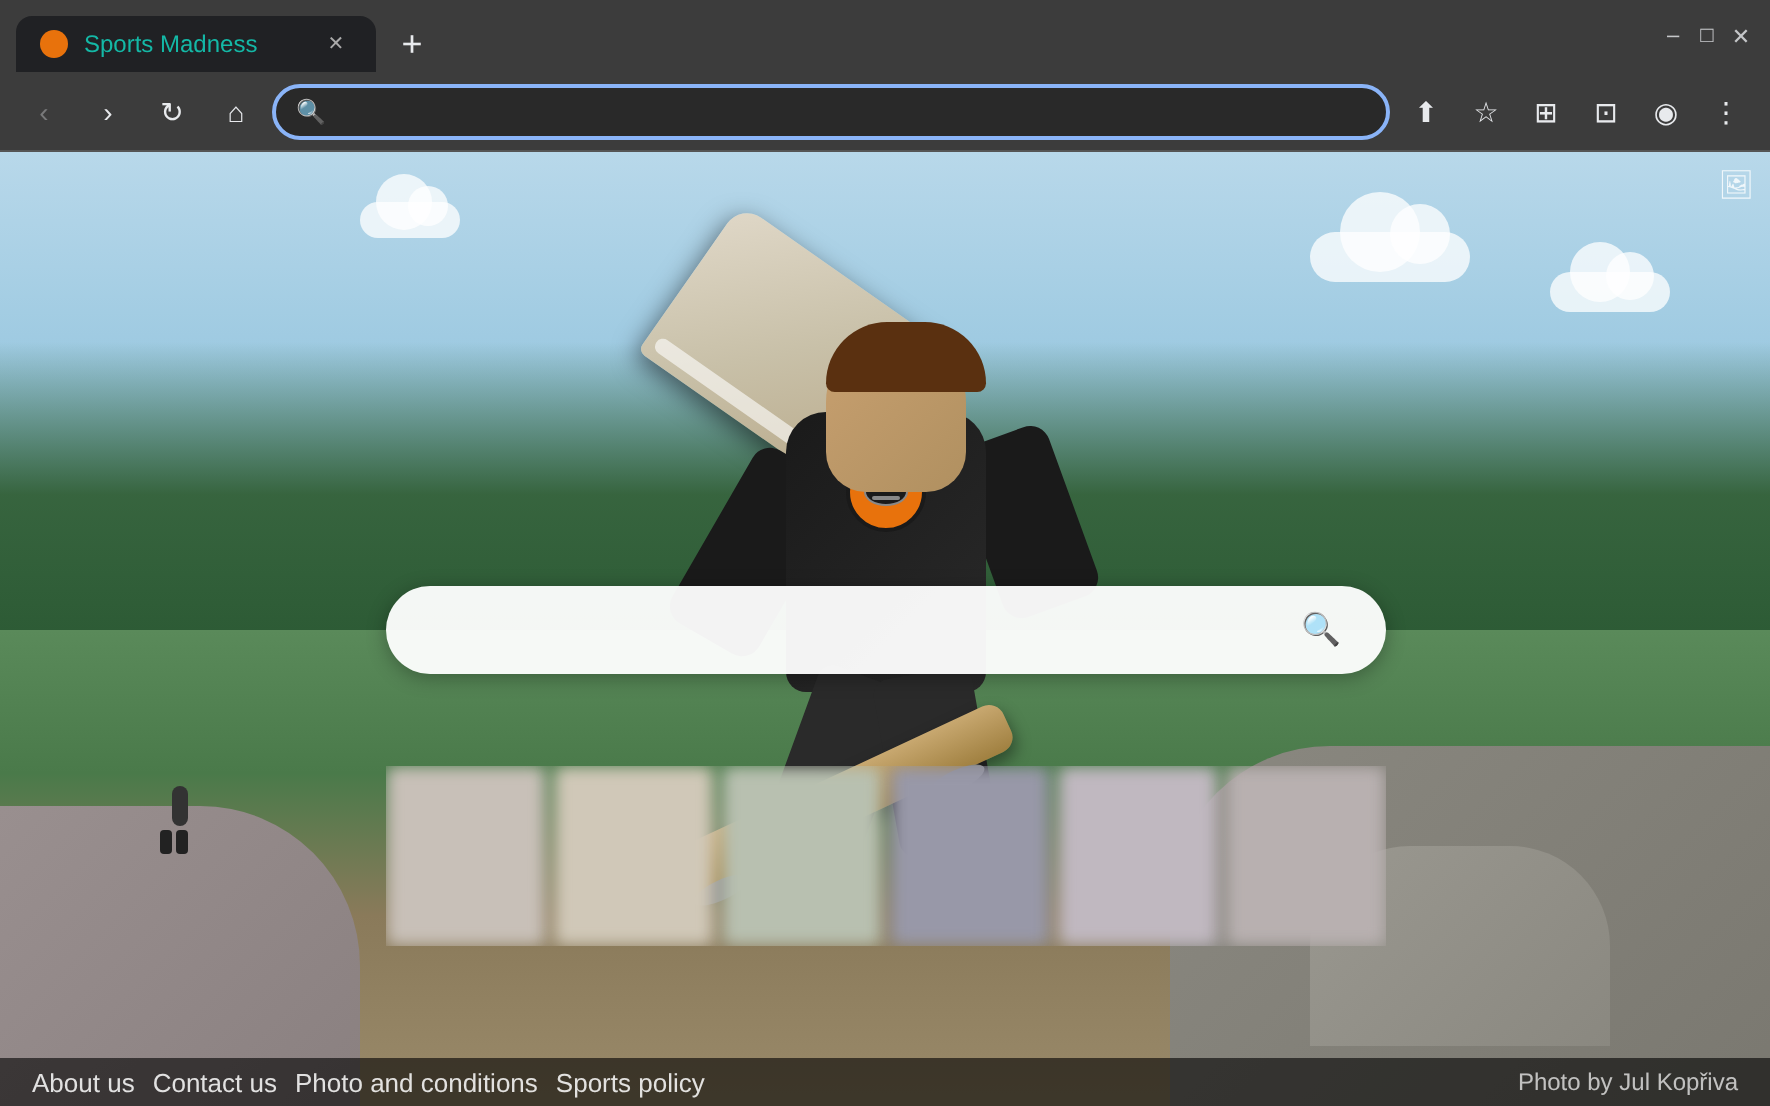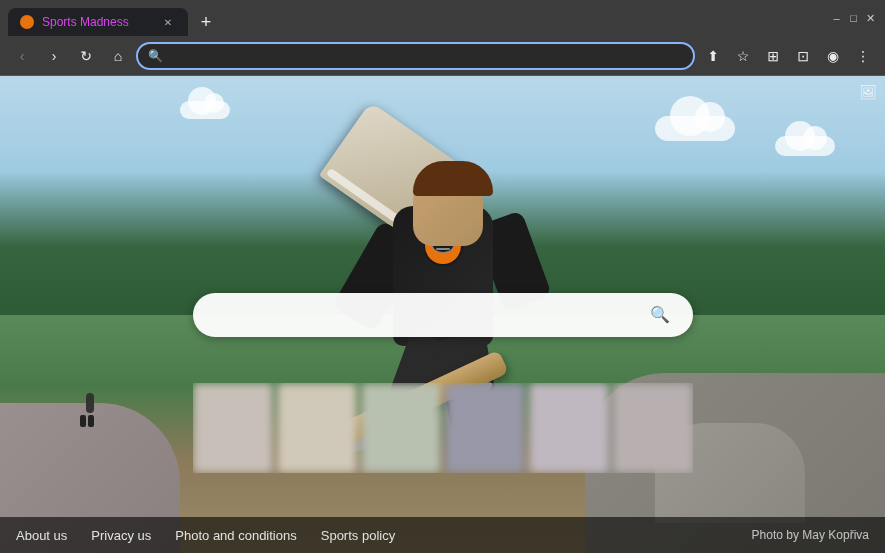--- a/index.html
+++ b/index.html
@@ -37,21 +37,21 @@
     }
     .tab.active { background: #202124; }
     .tab-favicon {
       width: 14px; height: 14px;
       background: #e8720c;
       border-radius: 50%;
       flex-shrink: 0;
     }
     .tab-title {
       font-size: 12px;
-      color: #d946ef;
+      color: #14b8a6;
       white-space: nowrap;
       overflow: hidden;
       text-overflow: ellipsis;
       flex: 1;
     }
     .tab-close {
       width: 16px; height: 16px;
       border-radius: 50%;
       display: flex; align-items: center; justify-content: center;
       font-size: 10px;
@@ -504,26 +504,26 @@
       font-size: 14px;
       cursor: pointer;
     }
 
     
     .page-footer {
       position: absolute;
       bottom: 0;
       left: 0;
       right: 0;
-      height: 36px;
+      height: 24px;
       background: rgba(0,0,0,0.6);
       display: flex;
       align-items: center;
       padding: 0 16px;
-      gap: 24px;
+      gap: 9px;
     }
     .footer-link {
       font-size: 13px;
       color: rgba(255,255,255,0.85);
       text-decoration: none;
       cursor: pointer;
       white-space: nowrap;
     }
     .footer-credit {
       margin-left: auto;
@@ -680,19 +680,19 @@
       <div class="search-overlay">
         <div class="search-bar">
           <input type="text" placeholder="" style="">
           <div class="search-icon-btn">🔍</div>
         </div>
       </div>
     </div>
 
     <div class="page-footer">
       <a class="footer-link">About us</a>
-      <a class="footer-link">Privacy us</a>
+      <a class="footer-link">Contact us</a>
       <a class="footer-link">Photo and conditions</a>
       <a class="footer-link">Sports policy</a>
-      <span class="footer-credit">Photo by May Kopřiva</span>
+      <span class="footer-credit">Photo by Jul Kopřiva</span>
     </div>
   </div>
 </div>
 
 </body></html>

